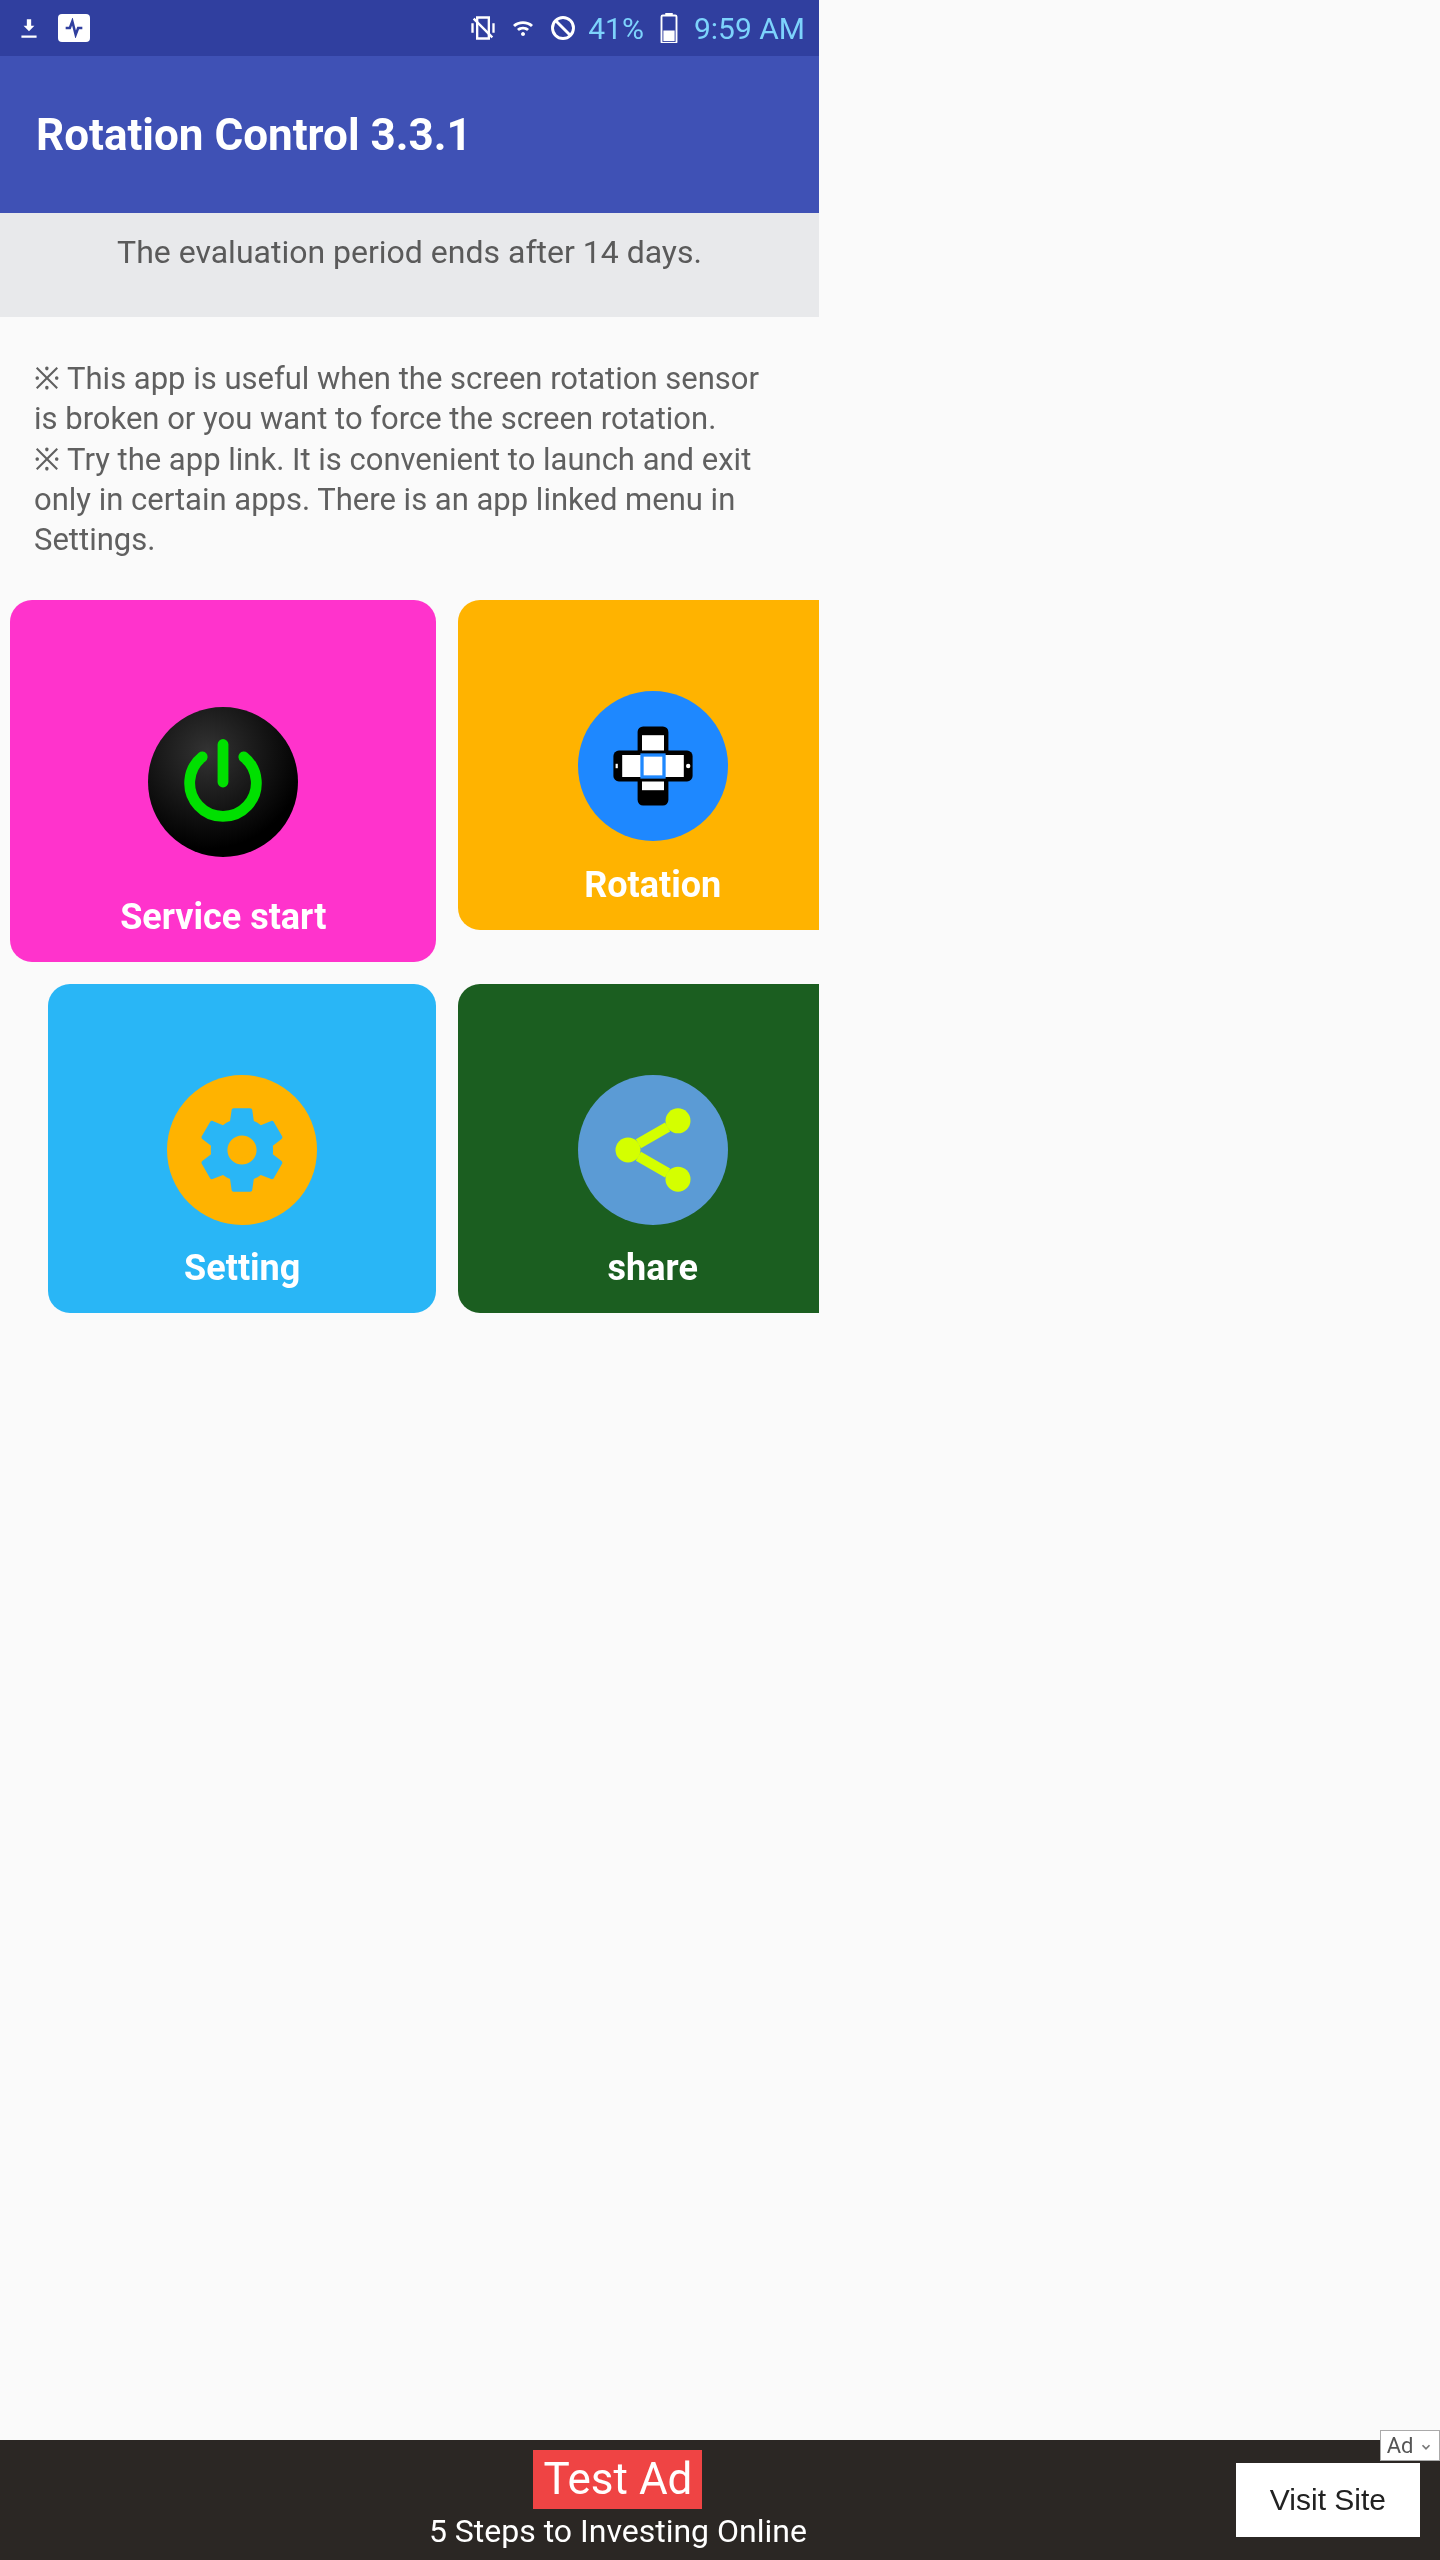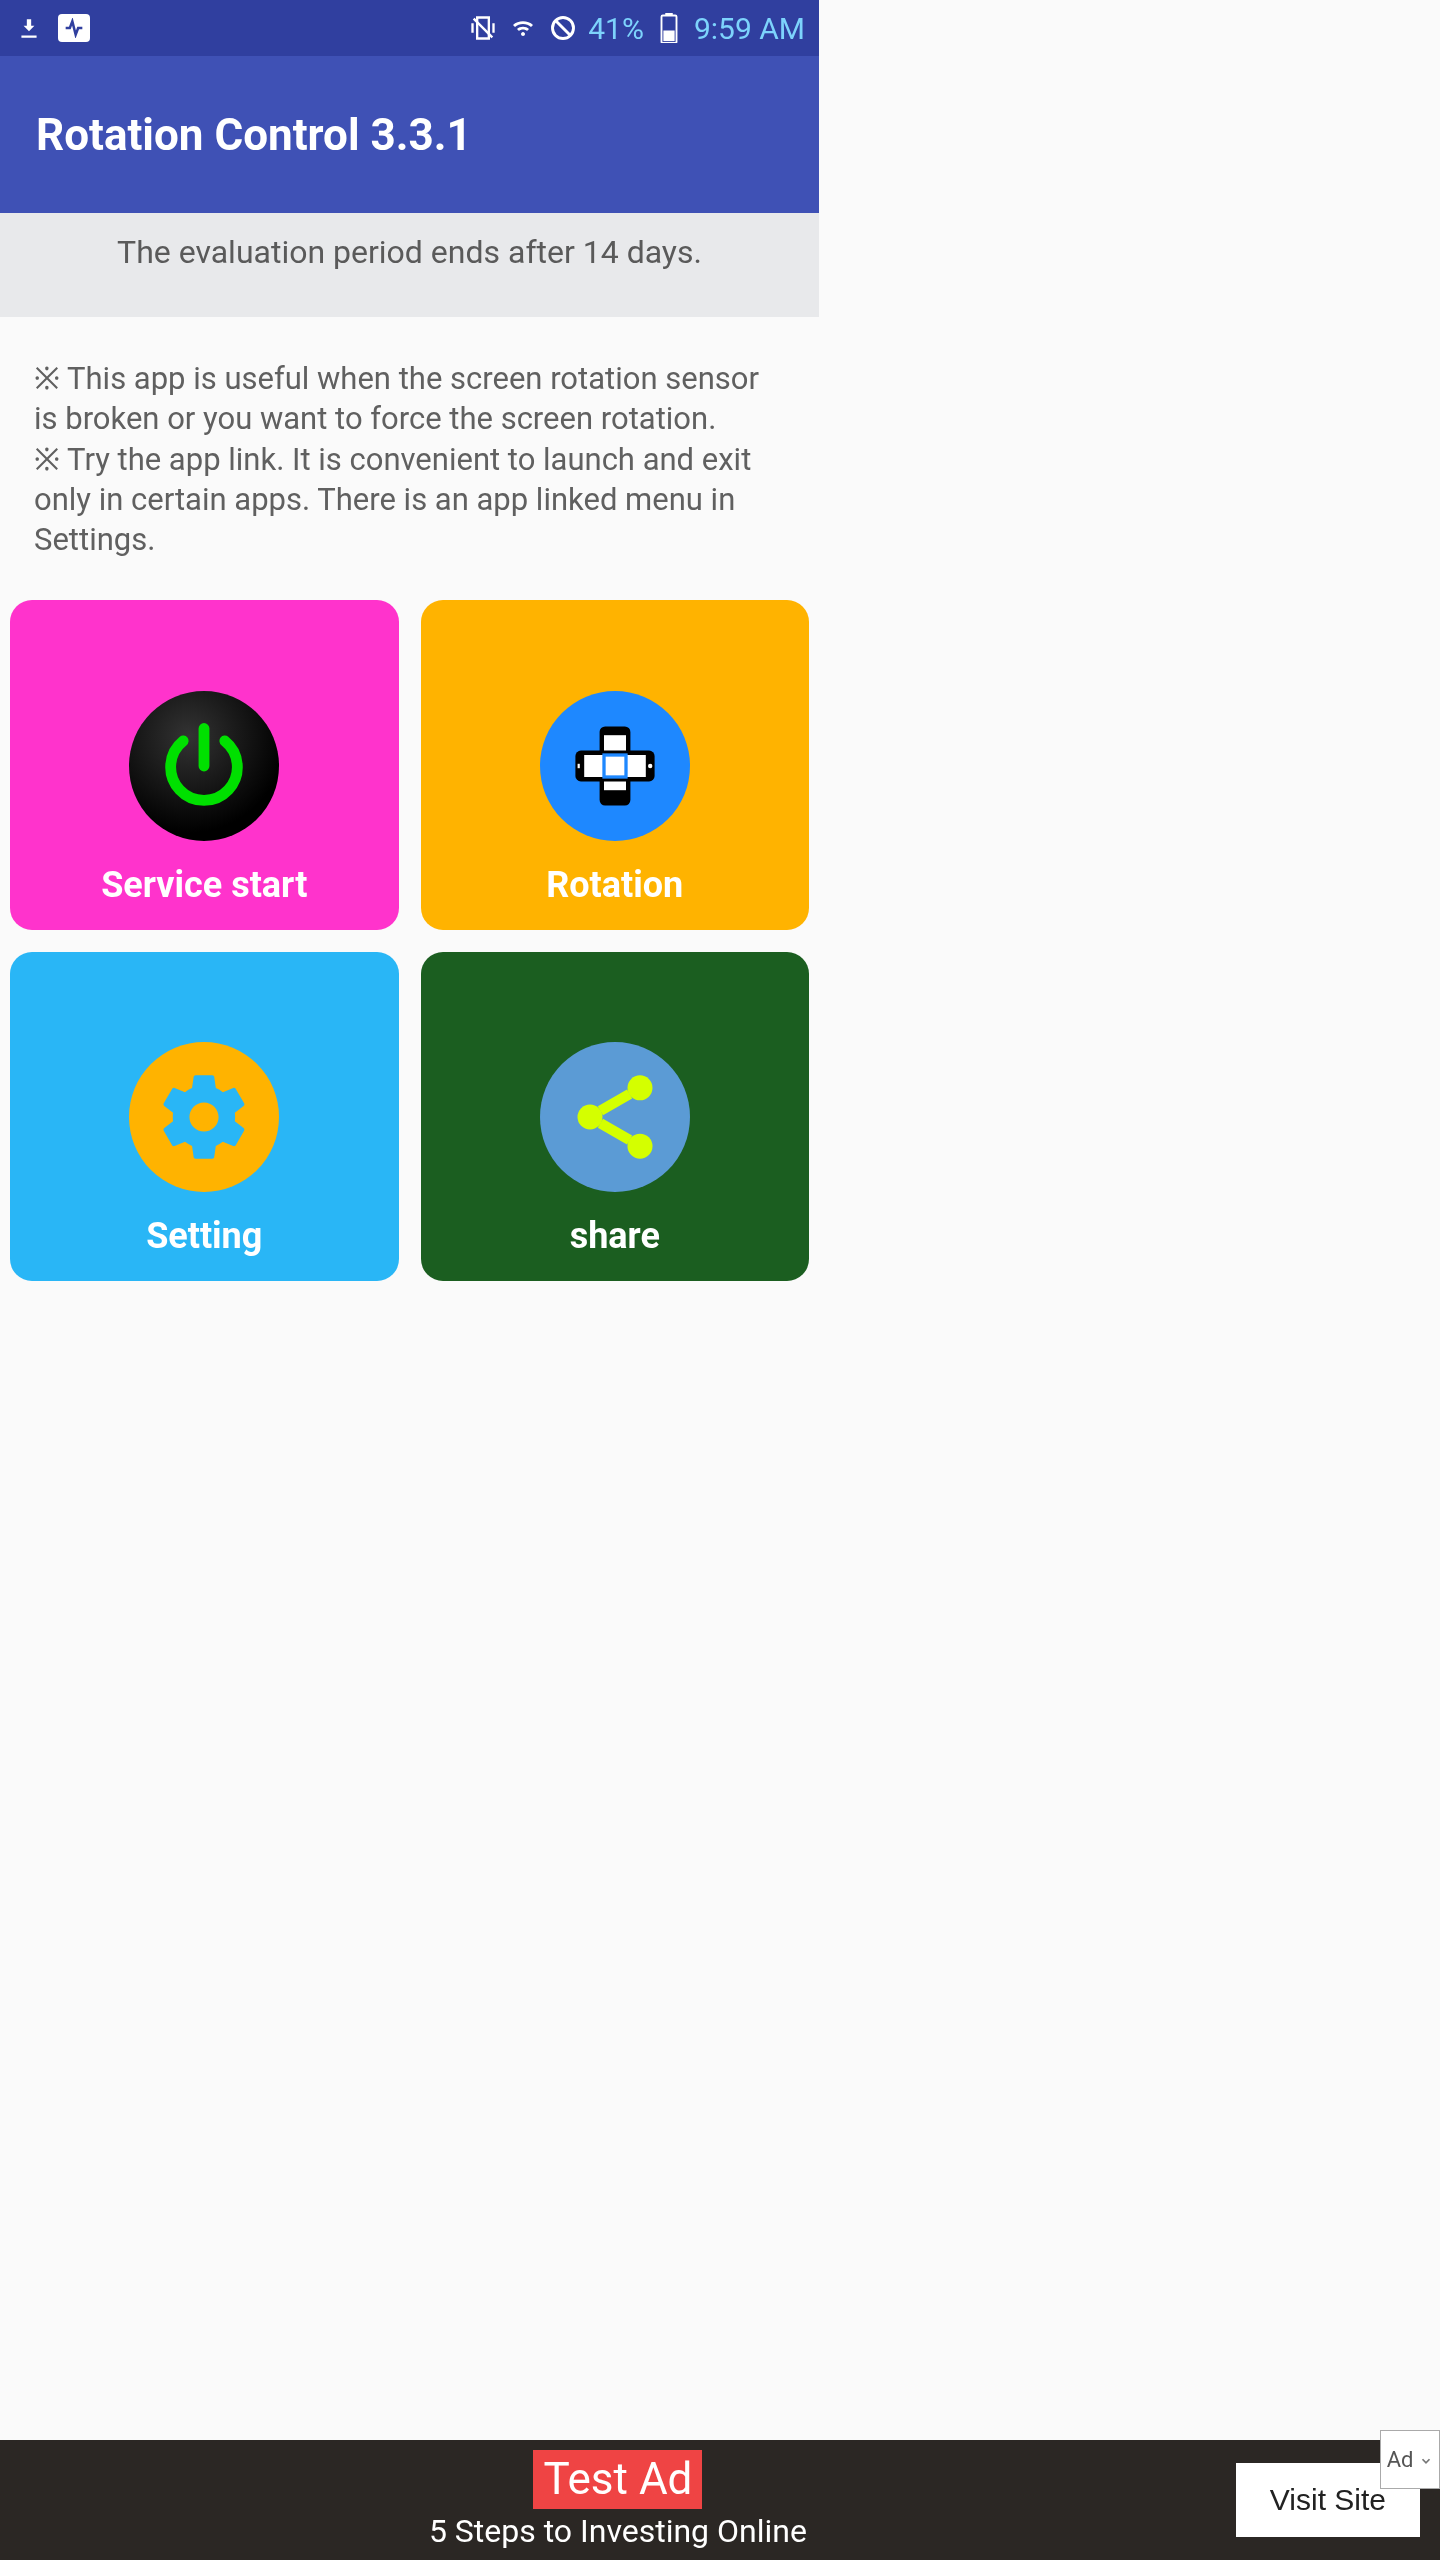--- a/index.html
+++ b/index.html
@@ -105,21 +105,21 @@
   .tile-label {
     color: white;
     font-size: 36px;
     font-weight: 700;
     position: absolute;
     bottom: 24px;
   }
   
   .tile-pink { background: #ff33cc; }
   .tile-orange { background: #ffb300; }
-  .tile-blue { background: #29b6f6; }
+  .tile-blue { background: #29b6f6; margin-left: 38px; }
   .tile-green { background: #1b5e20; }
   
   .ad-bar {
     position: absolute;
     bottom: 0; left: 0; right: 0;
     height: 120px;
     background: #2b2724;
     display: flex;
     align-items: center;
   }
@@ -144,21 +144,21 @@
     padding: 20px 34px;
     margin-right: 20px;
     border: none;
   }
   .ad-badge {
     position: absolute;
     top: -10px; right: 0;
     background: white;
     border: 1px solid #aaa;
     font-size: 22px;
-    padding: 16px 6px;
+    padding: 2px 6px;
     color: #555;
   }
 </style>
 </head>
 <body>
 
 <div class="status-bar">
   <div class="status-left">
     <span class="status-icon">
       <svg width="26" height="26" viewBox="0 0 24 24" fill="white">

